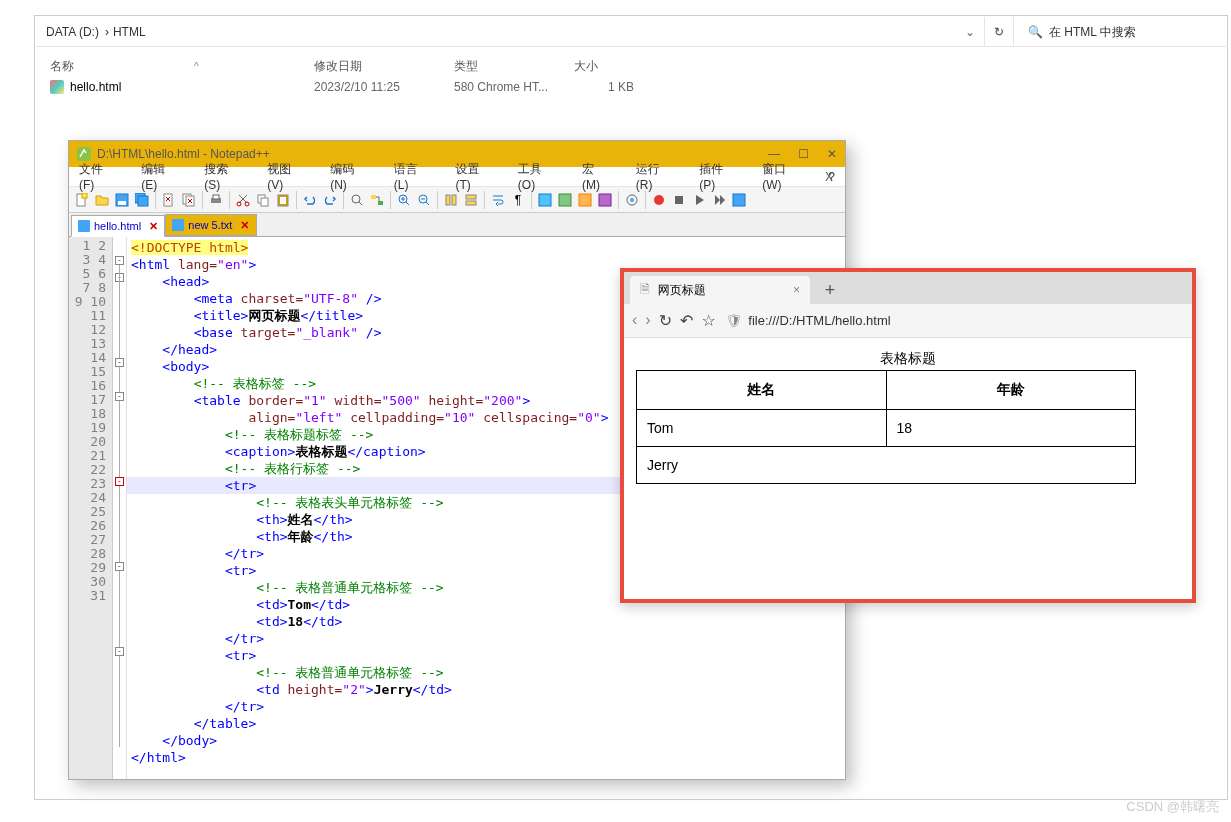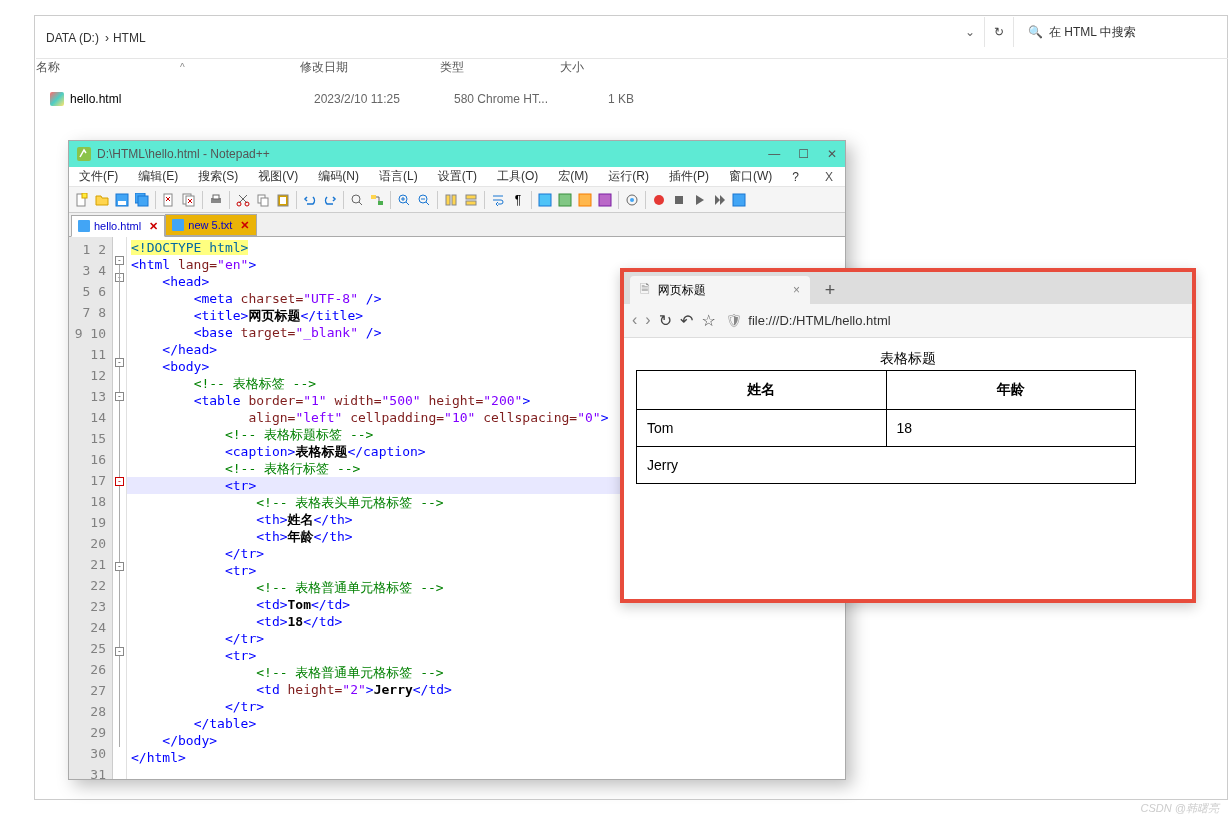--- a/index.html
+++ b/index.html
@@ -1,88 +1,88 @@
 <!DOCTYPE html>
 <html><head>
 <meta charset="utf-8">
 <style>
 *{box-sizing:border-box;margin:0;padding:0}
 body{font-family:"Microsoft YaHei",Arial,sans-serif;font-size:12px;background:#fff;width:1231px;height:822px;position:relative;overflow:hidden}
 .outer-frame{position:absolute;left:34px;top:15px;width:1194px;height:785px;border:1px solid #ccc}
 .explorer{position:absolute;left:36px;top:17px;right:3px;height:120px}
-.breadcrumb{display:flex;align-items:center;height:42px;padding:8px 10px;border-bottom:1px solid #e5e5e5}
+.breadcrumb{display:flex;align-items:center;height:30px;padding:8px 10px;border-bottom:1px solid #e5e5e5}
 .breadcrumb span{color:#333;margin-right:4px}
 .bc-arrow{color:#888;margin:0 2px}
 .bc-controls{position:absolute;right:8px;top:0;height:30px;display:flex;align-items:center;gap:6px}
 .bc-dd{width:16px;height:30px;display:flex;align-items:center;justify-content:center;color:#666;cursor:pointer}
 .bc-ref{width:30px;height:30px;border-left:1px solid #e5e5e5;border-right:1px solid #e5e5e5;display:flex;align-items:center;justify-content:center;color:#444;cursor:pointer}
 .bc-search{width:200px;height:30px;display:flex;align-items:center;color:#888;padding-left:8px}
 .bc-search span.icon{margin-right:6px}
-.col-headers{display:flex;height:28px;align-items:flex-start;color:#0078d7;font-size:12px}
+.col-headers{display:flex;height:28px;align-items:flex-end;padding-left:14px;color:#0078d7;font-size:12px}
 .col-headers .col{color:#555}
 .col-headers .c1{width:264px}
 .col-headers .c2{width:140px}
 .col-headers .c3{width:120px}
 .col-headers .c4{width:80px}
 .sort-arr{margin-left:120px;color:#888;font-size:10px}
 .file-row{display:flex;height:24px;align-items:center;padding-left:14px}
 .file-row .c1{width:264px;display:flex;align-items:center;gap:6px}
 .file-row .c2{width:140px;color:#666}
 .file-row .c3{width:120px;color:#666}
 .file-row .c4{width:80px;color:#666;text-align:right;padding-right:20px}
 .file-icon{width:14px;height:14px;background:linear-gradient(135deg,#ff6b6b,#4ecdc4,#ffe66d);border-radius:2px}
 .npp{position:absolute;left:68px;top:140px;width:778px;height:640px;background:#fff;border:1px solid #aaa;box-shadow:6px 6px 16px rgba(0,0,0,0.25)}
-.npp-title{height:26px;background:#5eead4;display:flex;align-items:center;padding:0 8px;font-size:12px;color:#555}
+.npp-title{height:26px;background:#eab308;display:flex;align-items:center;padding:0 8px;font-size:12px;color:#555}
 .npp-title .tico{width:14px;height:14px;margin-right:6px;display:inline-block}
 .npp-title .tico svg{width:14px;height:14px}
 .npp-title .wctrl{margin-left:auto;display:flex;gap:18px;color:#555}
 .npp-title .wctrl span{cursor:pointer;font-family:Arial}
-.npp-menu{height:20px;display:flex;align-items:center;gap:12px;padding:0 6px;font-size:12px;color:#333;border-bottom:1px solid #e5e5e5;position:relative}
+.npp-menu{height:20px;display:flex;align-items:center;gap:18px;padding:0 6px;font-size:12px;color:#333;border-bottom:1px solid #e5e5e5;position:relative}
 .npp-menu span{padding:1px 4px;cursor:pointer}
 .npp-menu .close-x{position:absolute;right:8px;color:#555;cursor:pointer}
 .npp-tb{height:26px;border-bottom:1px solid #ccc;display:flex;align-items:center;padding:0 4px;gap:2px;background:#f5f5f5}
 .tool{width:18px;height:18px;display:flex;align-items:center;justify-content:center;cursor:pointer;border-radius:2px}
 .tool svg{width:14px;height:14px}
 .sep{width:1px;height:18px;background:#ccc;margin:0 2px}
 .npp-tabs{height:24px;background:#f0f0f0;display:flex;align-items:flex-end;padding-left:2px;border-bottom:1px solid #aaa}
 .tab{height:22px;display:flex;align-items:center;padding:0 6px;font-size:11px;border:1px solid #aaa;margin-right:0;cursor:pointer;gap:4px}
 .tab.active{background:#fff;border-bottom:1px solid #fff;position:relative;top:1px}
 .tab .ti{width:12px;height:12px}
 .tab .tx{color:#c00;font-weight:bold;margin-left:4px;cursor:pointer}
 .code-area{display:flex;height:calc(100% - 96px);overflow:hidden;font-family:Consolas,monospace;font-size:13px}
-.gutter{width:44px;background:#e8e8e8;text-align:right;padding:2px 6px 2px 2px;color:#808080;line-height:21px;border-right:1px solid #ccc}
+.gutter{width:44px;background:#e8e8e8;text-align:right;padding:2px 6px 2px 2px;color:#808080;line-height:14px;border-right:1px solid #ccc}
 .fold{width:14px;background:#fff;border-right:1px solid #e0e0e0;position:relative}
 .fold-box{position:absolute;left:2px;width:9px;height:9px;border:1px solid #888;background:#fff;font-size:8px;line-height:7px;text-align:center;color:#555;cursor:pointer}
 .fold-line{position:absolute;left:6px;width:1px;background:#aaa}
 .code{flex:1;padding:2px 4px;line-height:17px;white-space:pre;overflow:hidden;color:#000}
 .code .hl-line{background:#e8e8ff;display:block;margin:0 -4px;padding:0 4px}
 .t-tag{color:#0000ff}
 .t-attr{color:#7f1d1d}
 .t-str{color:#8000ff}
 .t-cmt{color:#008000}
 .t-txt{color:#000;font-weight:bold}
-.t-doc{color:#0369a1;background:#ffff80}
+.t-doc{color:#c2410c;background:#ffff80}
 .browser{position:absolute;left:620px;top:268px;width:576px;height:335px;background:#fff;border:4px solid #e74c3c;box-shadow:0 4px 12px rgba(0,0,0,0.2)}
 .br-tabs{height:32px;background:#ddd;display:flex;align-items:flex-end;padding-left:6px}
 .br-tab{height:28px;background:#f5f5f5;border-radius:4px 4px 0 0;display:flex;align-items:center;padding:0 10px;gap:8px;font-size:12px;cursor:pointer;min-width:180px;margin-top:4px}
 .br-tab .doc-ico{color:#888}
 .br-tab .tclose{margin-left:auto;color:#888;cursor:pointer}
 .br-plus{width:28px;height:28px;display:flex;align-items:center;justify-content:center;color:#555;font-size:18px;cursor:pointer;margin-top:4px;margin-left:6px}
 .br-addr{height:34px;background:#f5f5f5;display:flex;align-items:center;padding:0 8px;gap:10px;border-bottom:1px solid #ddd}
 .br-nav{display:flex;gap:8px;color:#888}
 .br-nav span{cursor:pointer;font-size:16px}
 .br-nav .active{color:#444}
 .br-url{flex:1;display:flex;align-items:center;gap:6px;color:#333;font-size:13px}
 .br-url .shield{color:#888}
 .br-content{padding:12px;height:calc(100% - 66px);overflow:auto}
 .br-caption{text-align:center;font-size:14px;margin-bottom:2px}
 .br-table{border-collapse:collapse;width:500px}
 .br-table th,.br-table td{border:1px solid #000;padding:10px;font-size:14px;text-align:left}
 .br-table th{text-align:center;font-weight:bold}
-.watermark{position:absolute;right:12px;bottom:6px;color:#ccc;font-size:11px;font-style:italic}
+.watermark{position:absolute;right:12px;bottom:6px;color:#ccc;font-size:13px;}
 </style>
 </head>
 <body>
 
 <div class="outer-frame"></div>
 
 <div class="explorer">
   <div class="breadcrumb">
     <span>DATA (D:)</span>
     <span class="bc-arrow">›</span>

